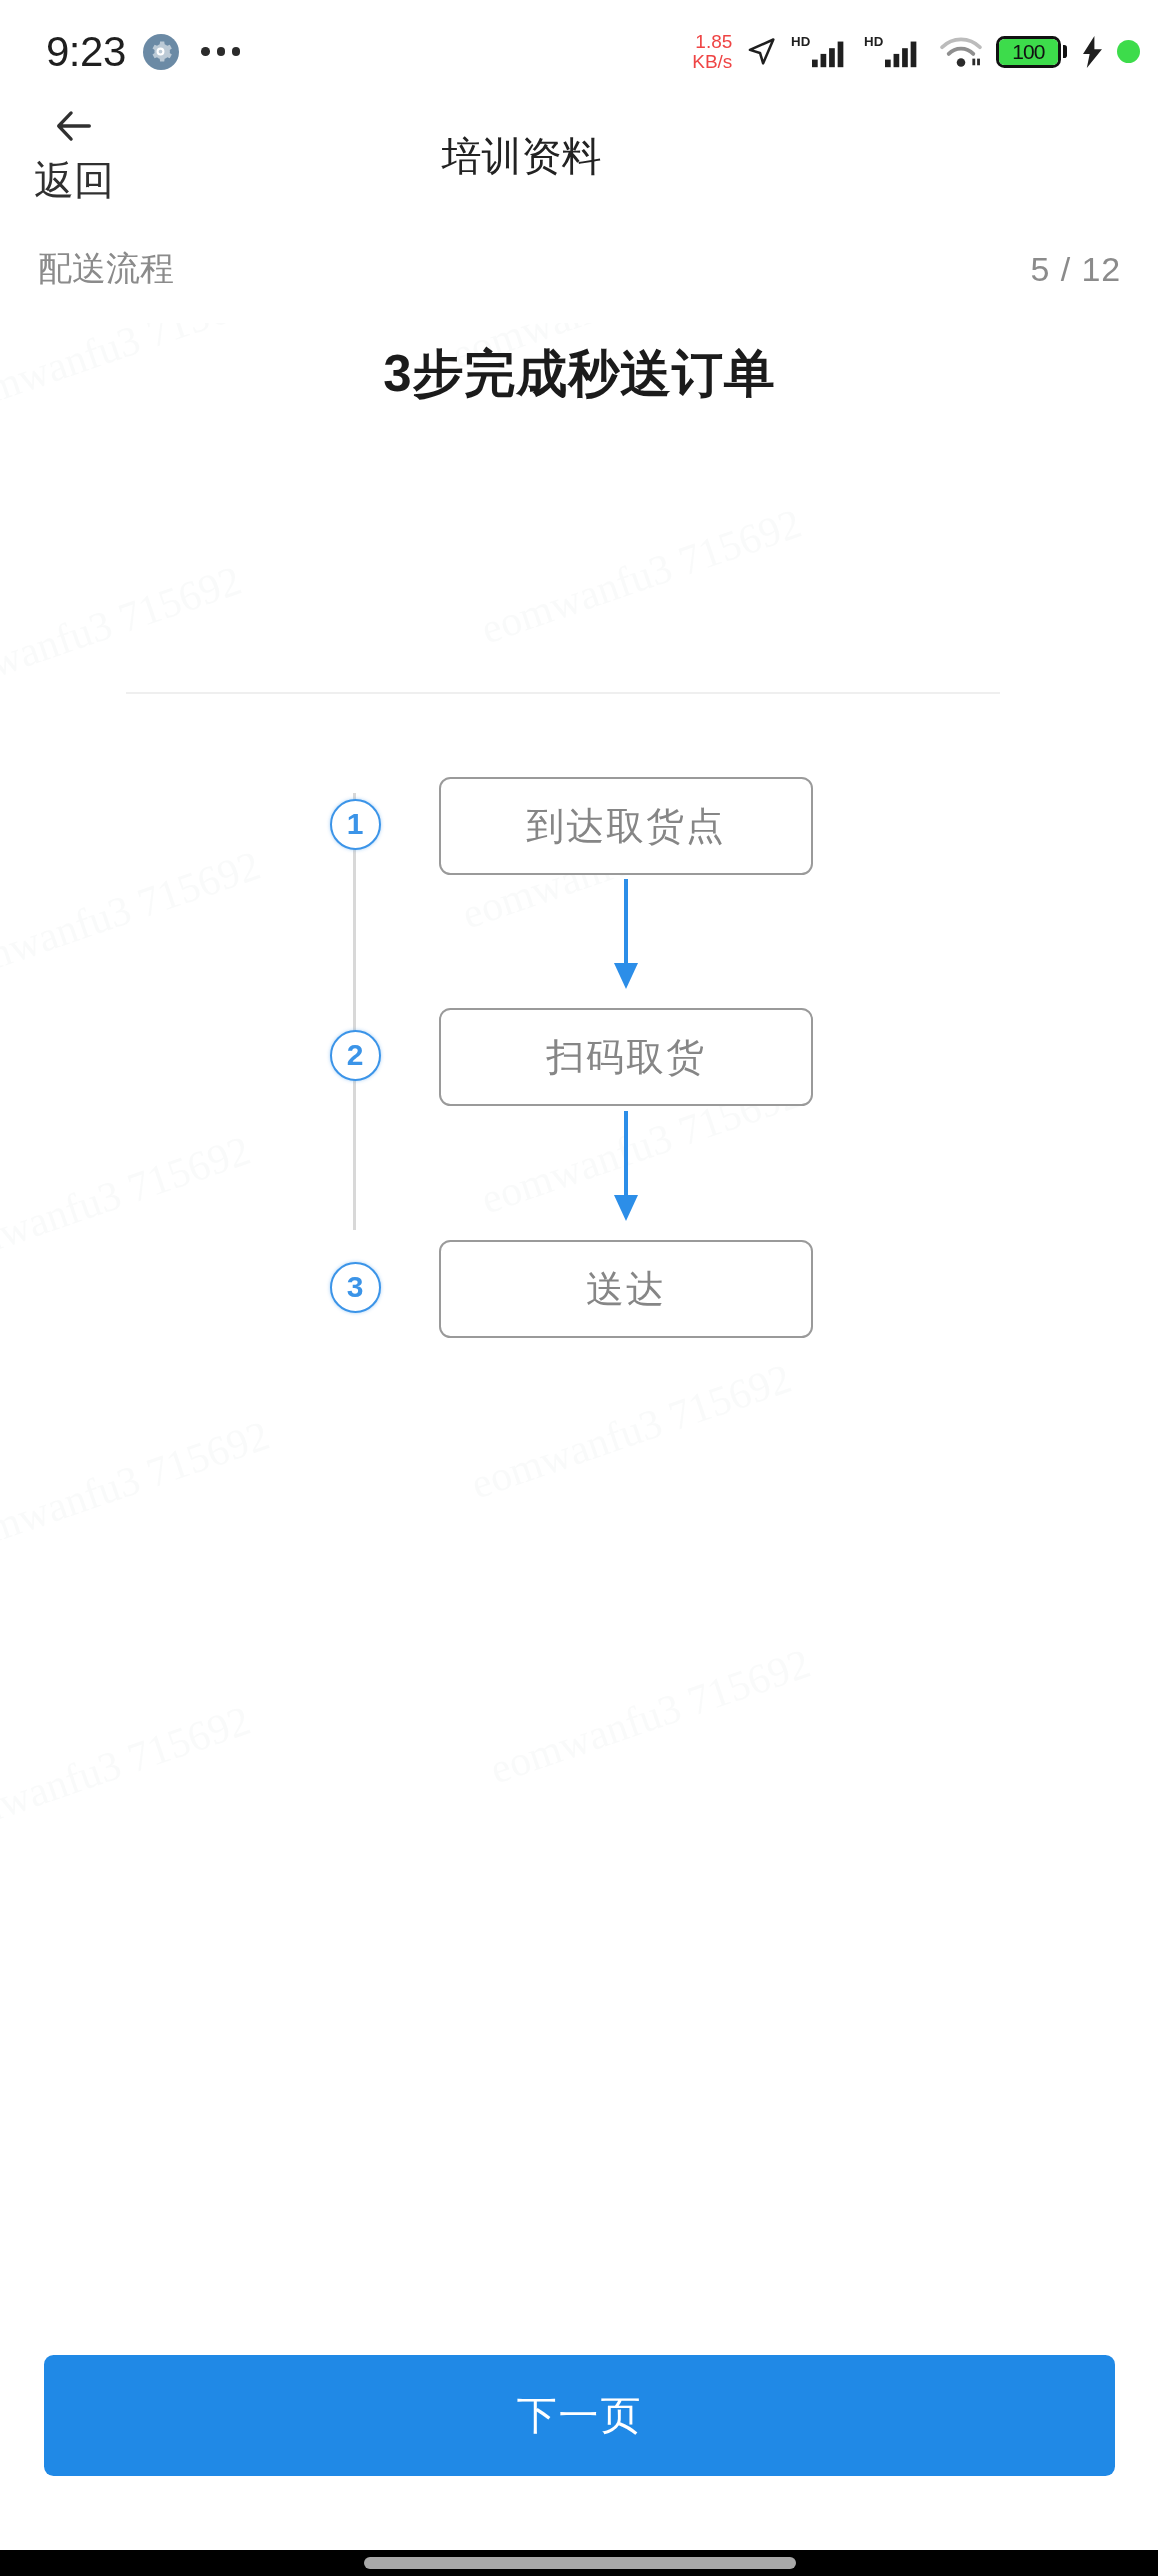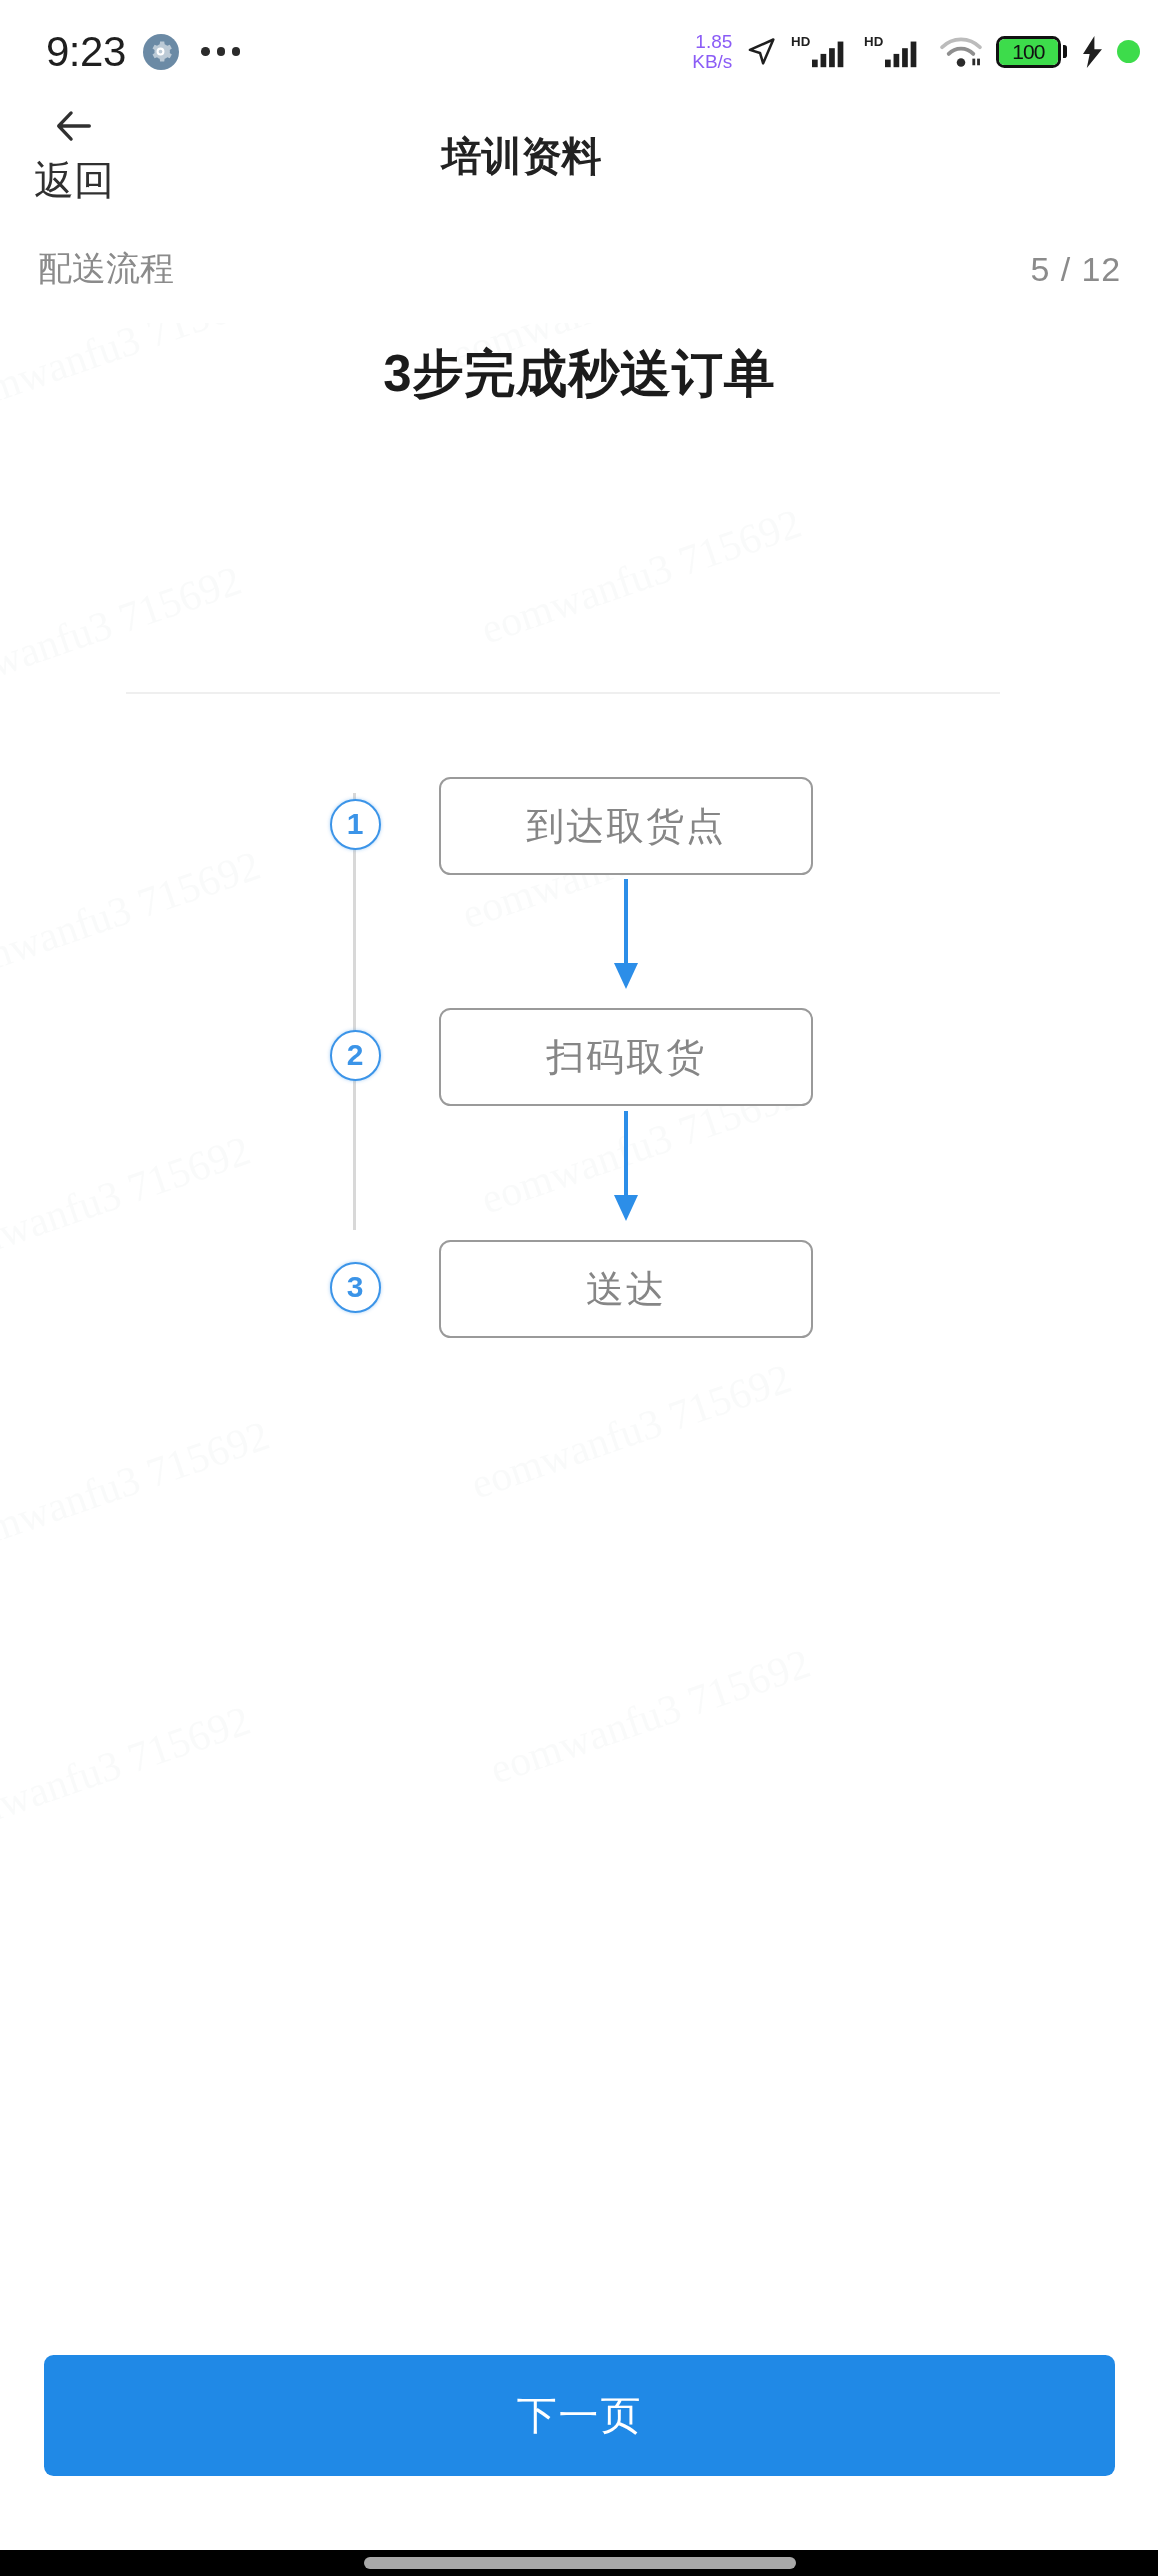--- a/index.html
+++ b/index.html
@@ -67,21 +67,21 @@
   }
 
   .status-right {
     display: flex;
     align-items: center;
     gap: 12.3px;
   }
   .netspeed {
     font-size: 19px;
     line-height: 20px;
-    color: #8b5cf6;
+    color: #ef4444;
     text-align: right;
     font-weight: 500;
   }
   .netspeed span { display: block; }
   .status-right svg { display: block; }
   .battery-wrap {
     display: flex;
     align-items: center;
     gap: 1.9px;
   }
@@ -152,21 +152,20 @@
     position: absolute;
     left: 0; top: 0;
     width: 1043px;
     height: 106px;
     display: flex;
     align-items: center;
     justify-content: center;
     font-size: 40px;
     color: #222222;
     pointer-events: none;
-    font-weight: bold;
   }
 
   
   .subbar {
     position: absolute;
     left: 0; top: 236px;
     width: 1159px;
     height: 66px;
     display: flex;
     align-items: center;

